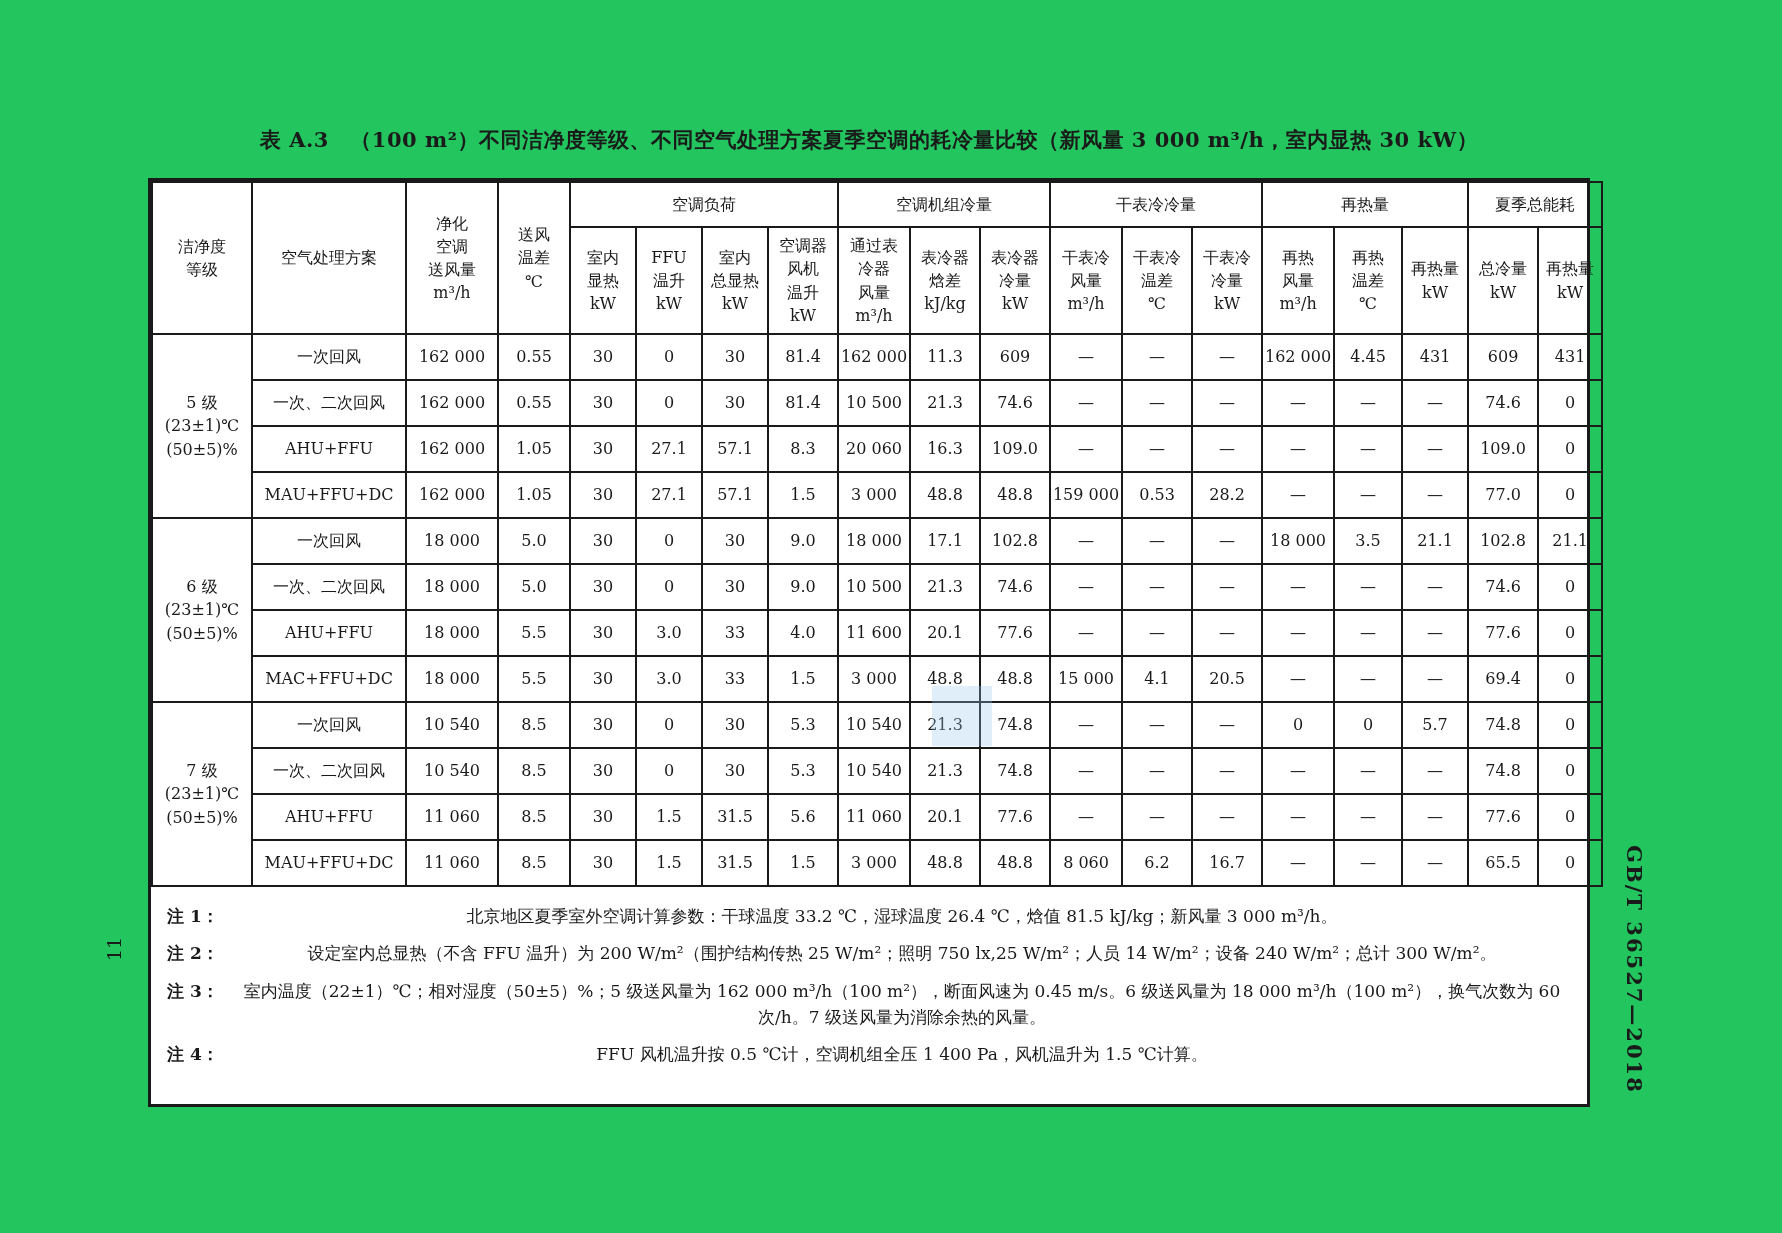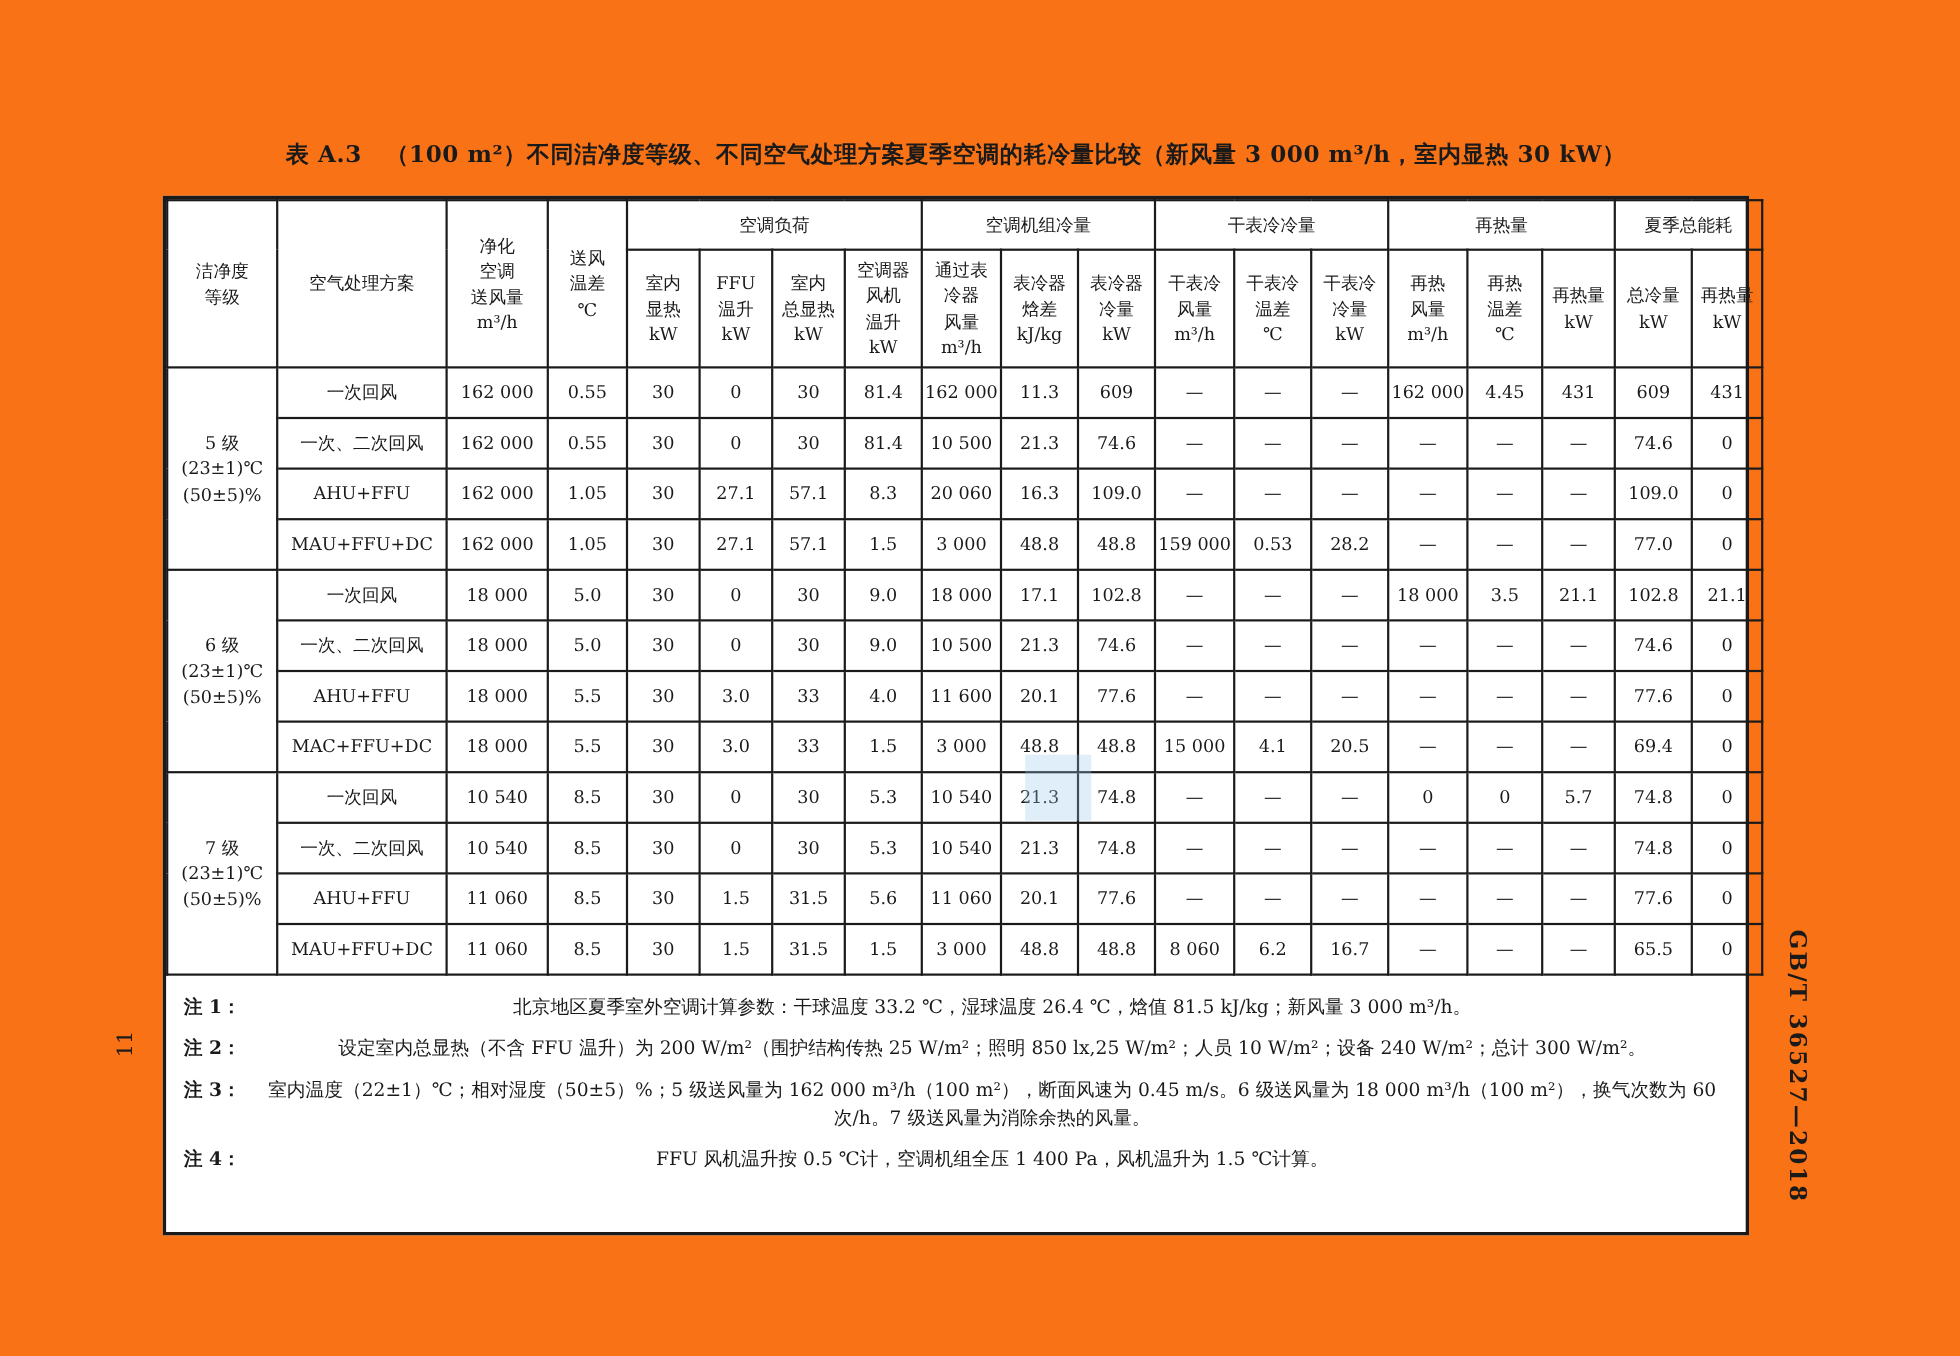--- a/index.html
+++ b/index.html
@@ -2,21 +2,21 @@
 <html><head>
 <meta charset="utf-8">
 <style>
   * { margin: 0; padding: 0; box-sizing: border-box; }
   html, body { width: 1782px; height: 1233px; background: #ffffff; overflow: hidden; }
   body {
     font-family: "DejaVu Serif", "Liberation Serif", serif;
     color: #1a1a1a;
     position: relative;
   }
-  .page { position: absolute; inset: 0; background: #f97316; }
+  .page { position: absolute; inset: 0; background: #22c55e; }
 
   .doc-title {
     position: absolute;
     left: 148px; top: 126px; width: 1442px;
     text-align: center;
     font-size: 21px;
     font-weight: bold;
     letter-spacing: 0.5px;
     white-space: nowrap;
   }
@@ -44,21 +44,21 @@
     padding: 1px 0;
     overflow: hidden;
   }
   table.data thead tr.tier1 th { height: 45px; }
   table.data thead tr.tier2 th { height: 107px; }
   table.data tbody td { height: 46px; }
   td.grp { font-size: 16px; line-height: 1.7; }
   td.scheme { font-size: 16px; }
 
   .notes {
-    padding: 16px 14px 36px 16px;
+    padding: 16px 14px 20px 16px;
     font-size: 17px;
     line-height: 1.55;
   }
   .note { display: flex; margin-bottom: 11px; }
   .note:last-child { margin-bottom: 16px; }
   .note-label { font-weight: bold; flex: 0 0 64px; white-space: nowrap; }
   .note-text { flex: 1 1 auto; text-align: center; }
 
   .gb-vertical {
     position: absolute;
@@ -432,21 +432,21 @@
       </tbody>
     </table>
 
     <div class="notes">
       <div class="note">
         <span class="note-label">注 1：</span>
         <span class="note-text">北京地区夏季室外空调计算参数：干球温度 33.2 ℃，湿球温度 26.4 ℃，焓值 81.5 kJ/kg；新风量 3 000 m³/h。</span>
       </div>
       <div class="note">
         <span class="note-label">注 2：</span>
-        <span class="note-text">设定室内总显热（不含 FFU 温升）为 200 W/m²（围护结构传热 25 W/m²；照明 850 lx,25 W/m²；人员 10 W/m²；设备 240 W/m²；总计 300 W/m²。</span>
+        <span class="note-text">设定室内总显热（不含 FFU 温升）为 200 W/m²（围护结构传热 25 W/m²；照明 750 lx,25 W/m²；人员 14 W/m²；设备 240 W/m²；总计 300 W/m²。</span>
       </div>
       <div class="note">
         <span class="note-label">注 3：</span>
         <span class="note-text">室内温度（22±1）℃；相对湿度（50±5）%；5 级送风量为 162 000 m³/h（100 m²），断面风速为 0.45 m/s。6 级送风量为 18 000 m³/h（100 m²），换气次数为 60 次/h。7 级送风量为消除余热的风量。</span>
       </div>
       <div class="note">
         <span class="note-label">注 4：</span>
         <span class="note-text">FFU 风机温升按 0.5 ℃计，空调机组全压 1 400 Pa，风机温升为 1.5 ℃计算。</span>
       </div>
     </div>

